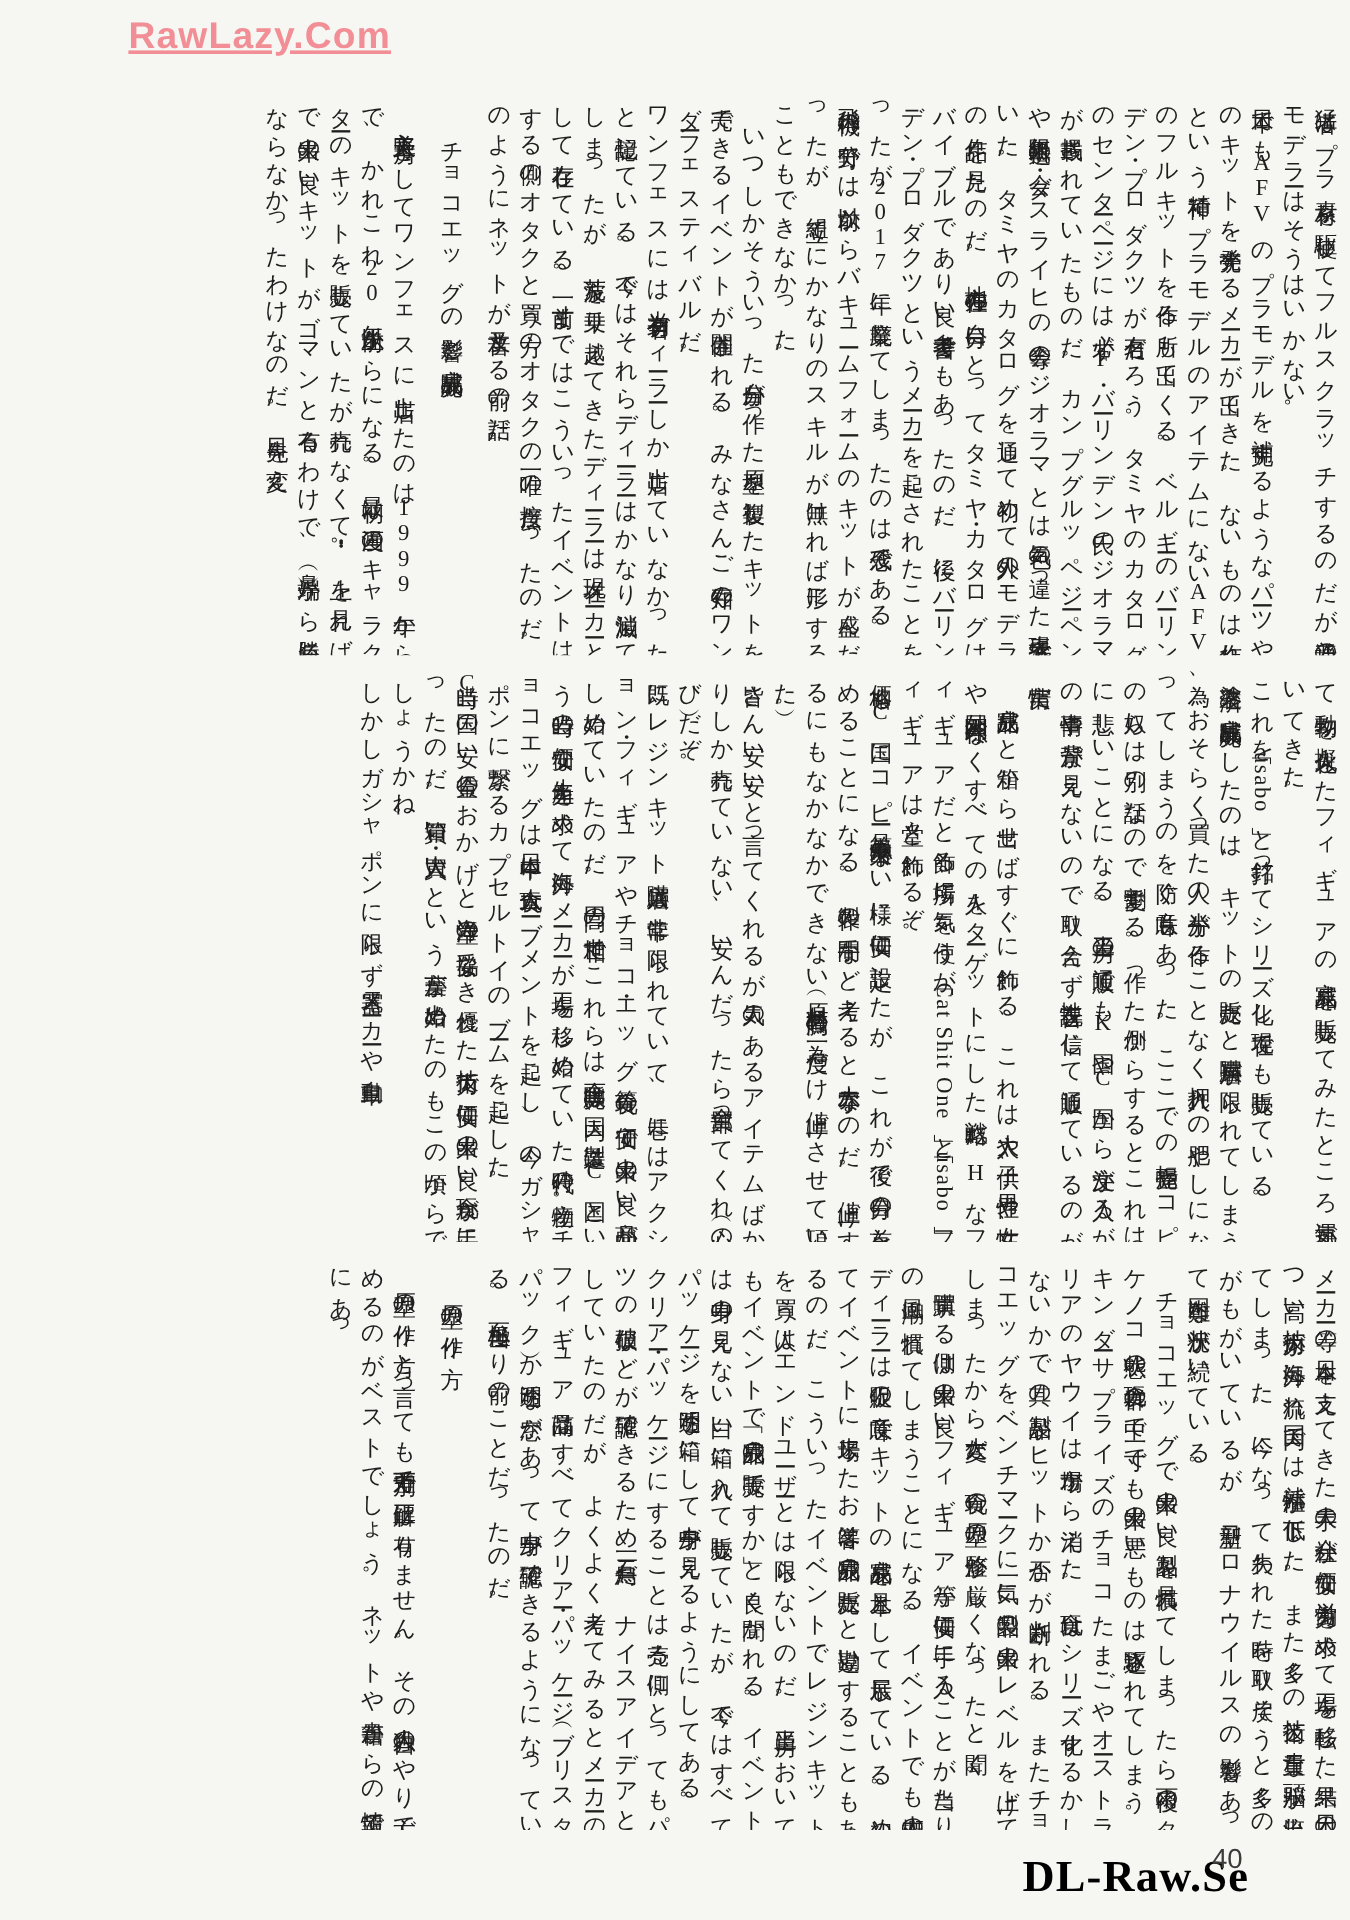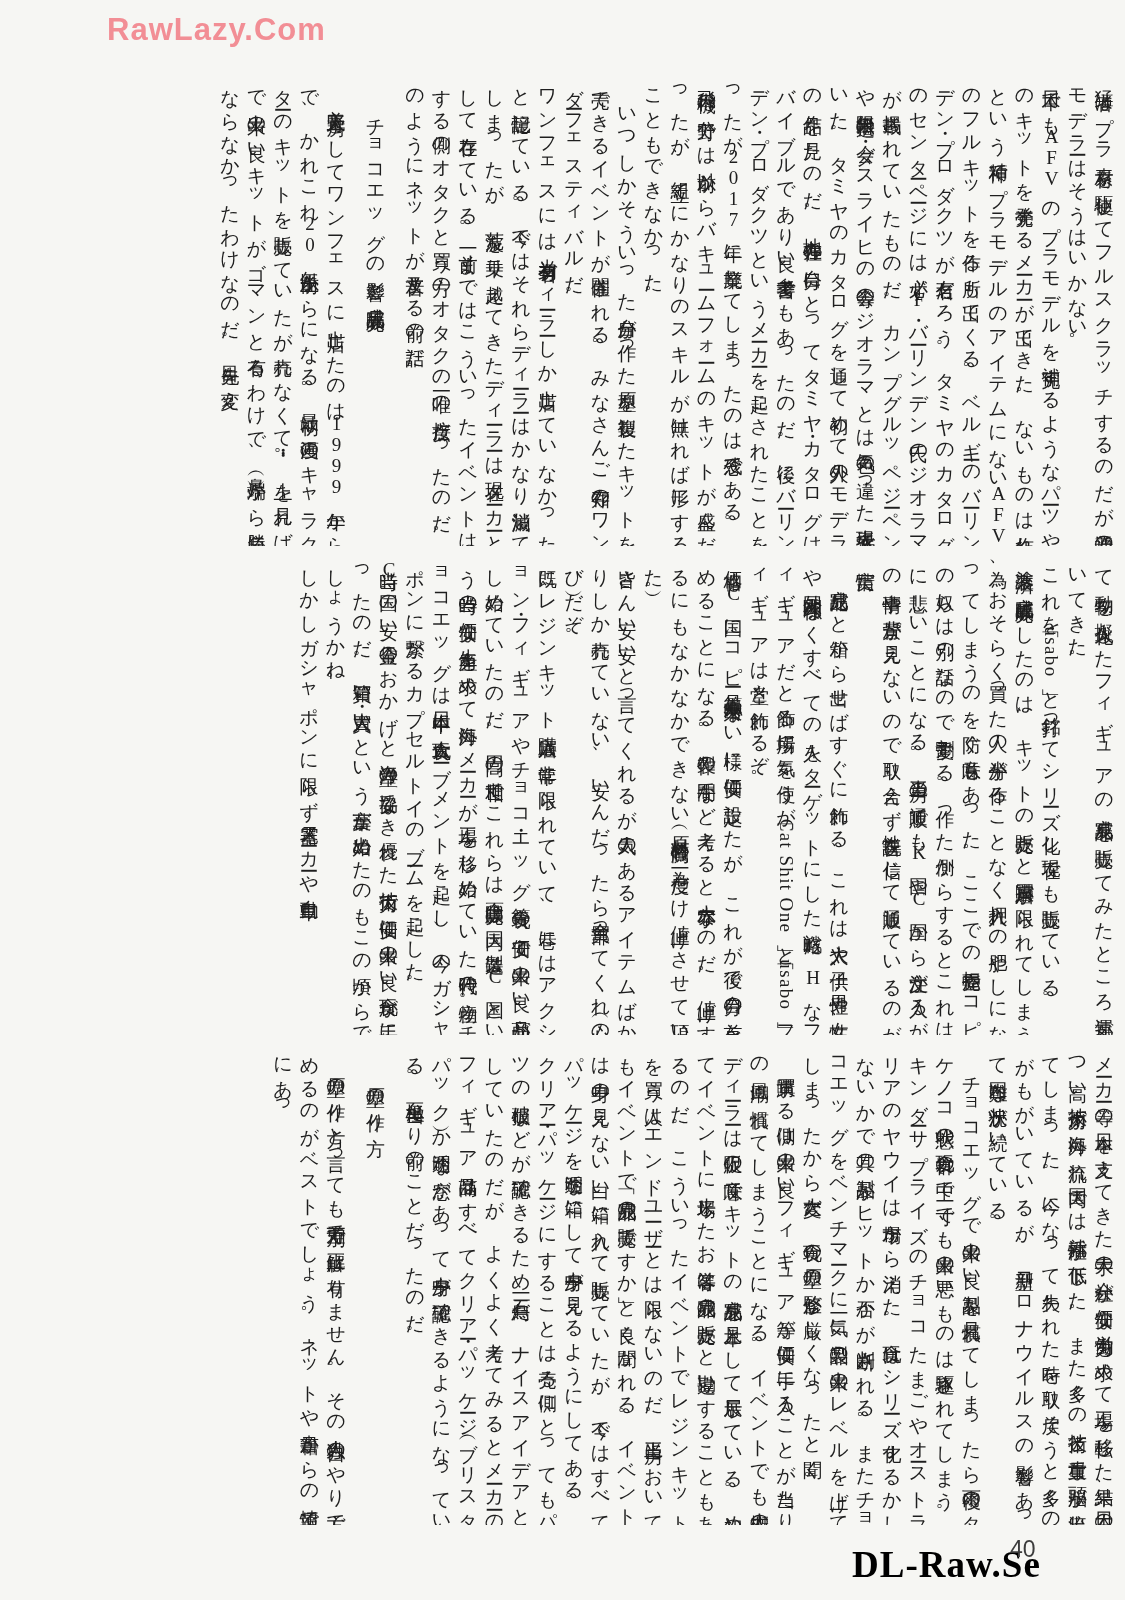--- a/index.html
+++ b/index.html
@@ -9,20 +9,21 @@
     font-family:"Liberation Serif","DejaVu Serif",serif;
     color:#1e1e1e;
     overflow:hidden;
   }
   
   .wm-top{
     position:absolute;left:107px;top:12px;
     font-family:"Liberation Sans","DejaVu Sans",sans-serif;
     font-weight:bold;font-size:31px;letter-spacing:1px;
     color:#f28e95;
+    text-decoration:underline;
   }
   .wm-bottom{
     position:absolute;left:852px;top:1543px;
     font-family:"Liberation Serif","DejaVu Serif",serif;
     font-weight:bold;font-size:37px;letter-spacing:1px;
     color:#000000;
   }
   .page-num{
     position:absolute;left:1010px;top:1536px;
     font-family:"Liberation Sans","DejaVu Sans",sans-serif;

